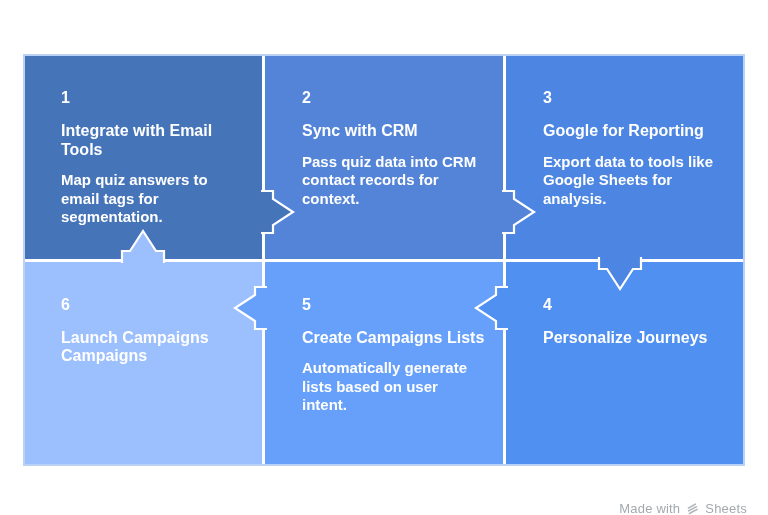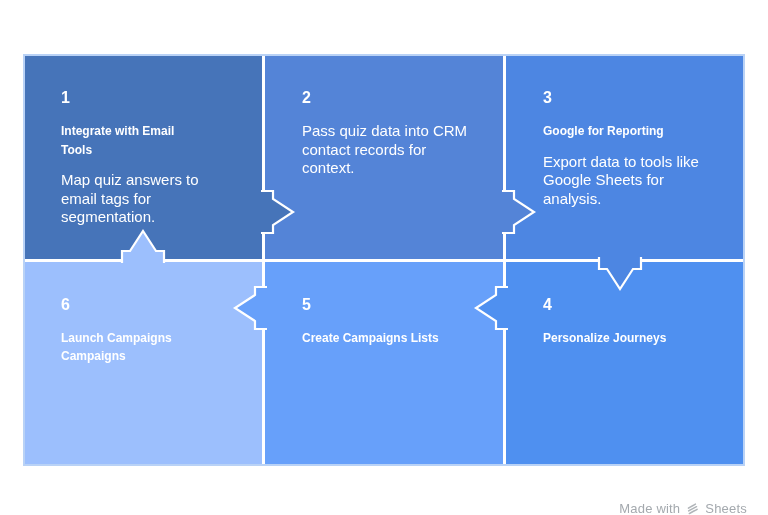--- a/index.html
+++ b/index.html
@@ -11,22 +11,22 @@
   }
   .grid{
     position:absolute;left:24px;top:55px;width:720px;height:410px;
     display:grid;grid-template-columns:repeat(3,1fr);grid-template-rows:repeat(2,1fr);
     gap:3px;outline:2px solid #b9d2f6;outline-offset:-1px;background:#ffffff;
   }
   .box{
     padding:33px 18px 0 37px;color:#ffffff;box-sizing:border-box;overflow:hidden;
   }
   .num{font-size:16px;font-weight:700;line-height:19px;margin:0 0 15px 0;}
-  .title{font-size:12px;font-weight:700;line-height:18.5px;margin:0 0 12px 0;white-space:pre-line;}
-  .body{font-size:15px;font-weight:400;line-height:18.5px;margin:0;white-space:pre-line;}
+  .title{font-size:16px;font-weight:700;line-height:18.5px;margin:0 0 12px 0;white-space:pre-line;}
+  .body{font-size:15px;font-weight:700;line-height:18.5px;margin:0;white-space:pre-line;}
   .arw{position:absolute;width:64px;height:64px;margin:-32px 0 0 -32px;pointer-events:none;}
   .arw polyline{stroke:#ffffff;stroke-width:2.2;stroke-linejoin:miter;}
   .a0{left:263.5px;top:212px}
   .a1{left:504.5px;top:212px}
   .a2{left:620px;top:260px}
   .a3{left:504.5px;top:308px}
   .a4{left:263.5px;top:308px}
   .a5{left:143px;top:260px}
   .watermark{
     position:absolute;right:21px;top:499px;height:18px;
@@ -43,39 +43,43 @@
   <div class="box" style="background-color: rgb(70, 116, 185);">
     <p class="num">1</p>
     <p class="title">Integrate with Email
 Tools</p>
     <p class="body">Map quiz answers to
 email tags for
 segmentation.</p>
   </div>
   <div class="box" style="background-color: rgb(84, 132, 215);">
     <p class="num">2</p>
+    <p class="title">Sync with CRM</p>
     <p class="body">Pass quiz data into CRM
 contact records for
 context.</p>
   </div>
   <div class="box" style="background-color: rgb(77, 134, 226);">
     <p class="num">3</p>
     <p class="title">Google for Reporting</p>
     <p class="body">Export data to tools like
 Google Sheets for
 analysis.</p>
   </div>
   <div class="box" style="background-color: rgb(156, 191, 253);">
     <p class="num">6</p>
     <p class="title">Launch Campaigns
 Campaigns</p>
   </div>
   <div class="box" style="background-color: rgb(103, 160, 250);">
     <p class="num">5</p>
     <p class="title">Create Campaigns Lists</p>
+    <p class="body">Automatically generate
+lists based on user
+intent.</p>
   </div>
   <div class="box" style="background-color: rgb(79, 144, 240);">
     <p class="num">4</p>
     <p class="title">Personalize Journeys</p>
   </div>
 </div>
 
 <svg class="arw a0" viewBox="-32 -32 64 64">
     <polyline points="-3,-21 9,-21 9,-13 29,0 9,13 9,21 -3,21" fill="#4674B9"></polyline>
   </svg>

